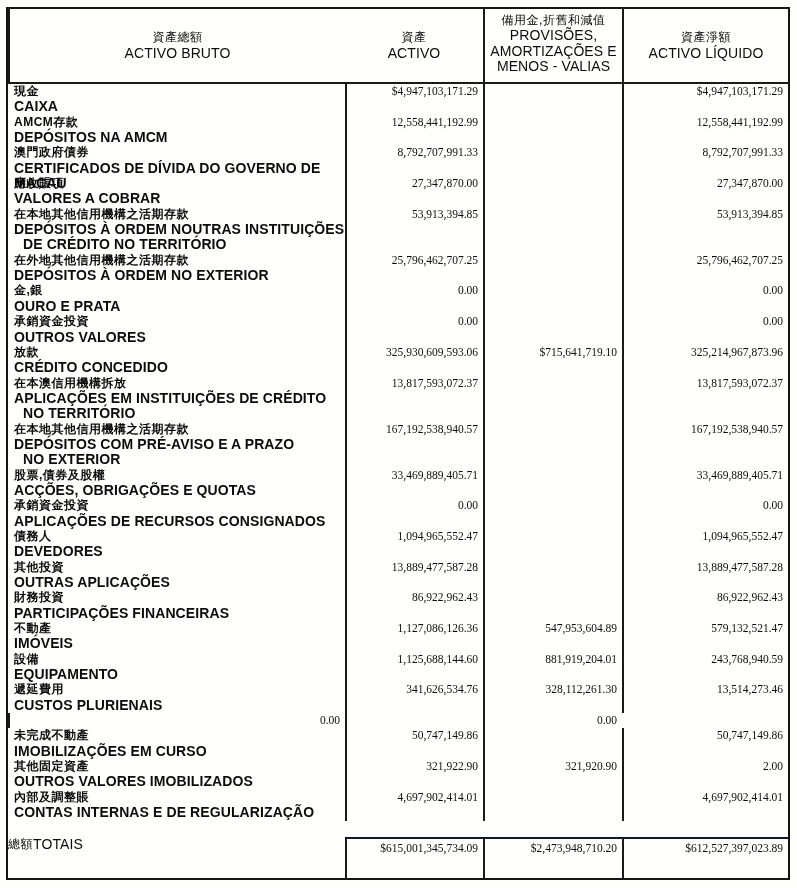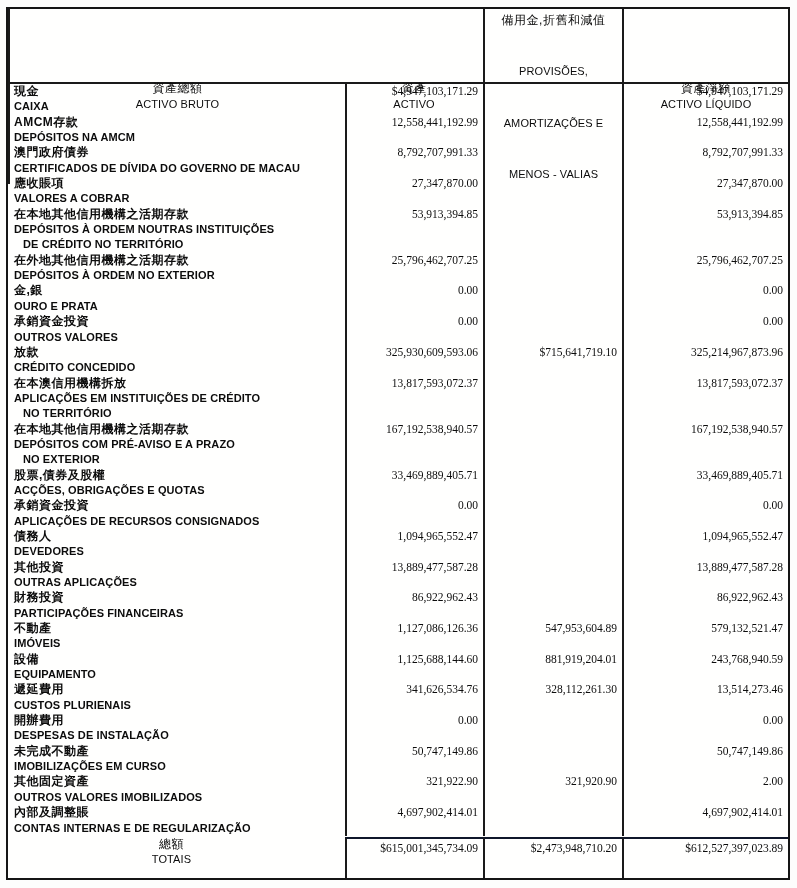--- a/index.html
+++ b/index.html
@@ -8,35 +8,35 @@
   .sheet{position:absolute;left:6px;top:7px;width:784px;height:873px;
          border:2px solid #151515;box-sizing:border-box;background:#fffffe;
          display:flex;flex-direction:column;}
   
   .thead,.trow,.tfoot{display:grid;grid-template-columns:337px 138px 139px 166px;}
   .c2,.c3,.c4{border-left:2px solid #1a1a1a;box-sizing:border-box;}
   
   .thead{height:73px;border-bottom:2px solid #1a1a1a;flex:none;}
   .hcell{display:flex;flex-direction:column;align-items:center;justify-content:center;
          text-align:center;padding:2px 2px;box-sizing:border-box;}
-  .hcell.top{justify-content:flex-start;padding-top:4px;gap:36px;}
+  .hcell.top{justify-content:flex-start;padding-top:4px;}
   
   .tbody{flex:none;height:753px;overflow:hidden;}
   .cell{box-sizing:border-box;}
   .cell.c1{padding-left:6px;font-weight:bold;}
   .zh{font-size:12px;line-height:15.35px;height:15.35px;letter-spacing:.5px;}
-  .pt{font-size:11px;line-height:15.35px;height:15.35px;letter-spacing:.1px;}
+  .pt{font-size:14px;line-height:15.35px;height:15.35px;letter-spacing:.1px;}
   .pt.cont{padding-left:9px;}
   .num{font-family:"Liberation Serif",serif;font-size:11.5px;line-height:15.35px;
        text-align:right;padding-right:5px;white-space:nowrap;}
   
   .tfoot{flex:1 1 auto;}
   .fcell{box-sizing:border-box;}
   .fcell.c2,.fcell.c3,.fcell.c4{border-top:2px solid #0f172a;padding-top:2px;}
-  .flabel{display:flex;flex-direction:column;align-items:center;padding-right:10px;}
+  .flabel{display:flex;flex-direction:row;align-items:flex-start;padding-right:10px;}
   .flabel .zh,.flabel .pt{height:auto;}
 </style>
 </head>
 <body>
 
 <div class="page">
   <div class="sheet">
 
     <div class="thead">
       <div class="hcell c2">
@@ -228,24 +228,20 @@
         <div class="trow">
           <div class="cell c1">
             <div class="zh">遞延費用</div>
             <div class="pt">CUSTOS PLURIENAIS</div>
           </div>
           <div class="cell c2 num">341,626,534.76</div>
           <div class="cell c3 num">328,112,261.30</div>
           <div class="cell c4 num">13,514,273.46</div>
         </div>
         <div class="trow">
-          <div class="cell c1">
-            <div class="zh">開辦費用</div>
-            <div class="pt">DESPESAS DE INSTALAÇÃO</div>
-          </div>
           <div class="cell c2 num">0.00</div>
           <div class="cell c3 num"></div>
           <div class="cell c4 num">0.00</div>
         </div>
         <div class="trow">
           <div class="cell c1">
             <div class="zh">未完成不動產</div>
             <div class="pt">IMOBILIZAÇÕES EM CURSO</div>
           </div>
           <div class="cell c2 num">50,747,149.86</div>

